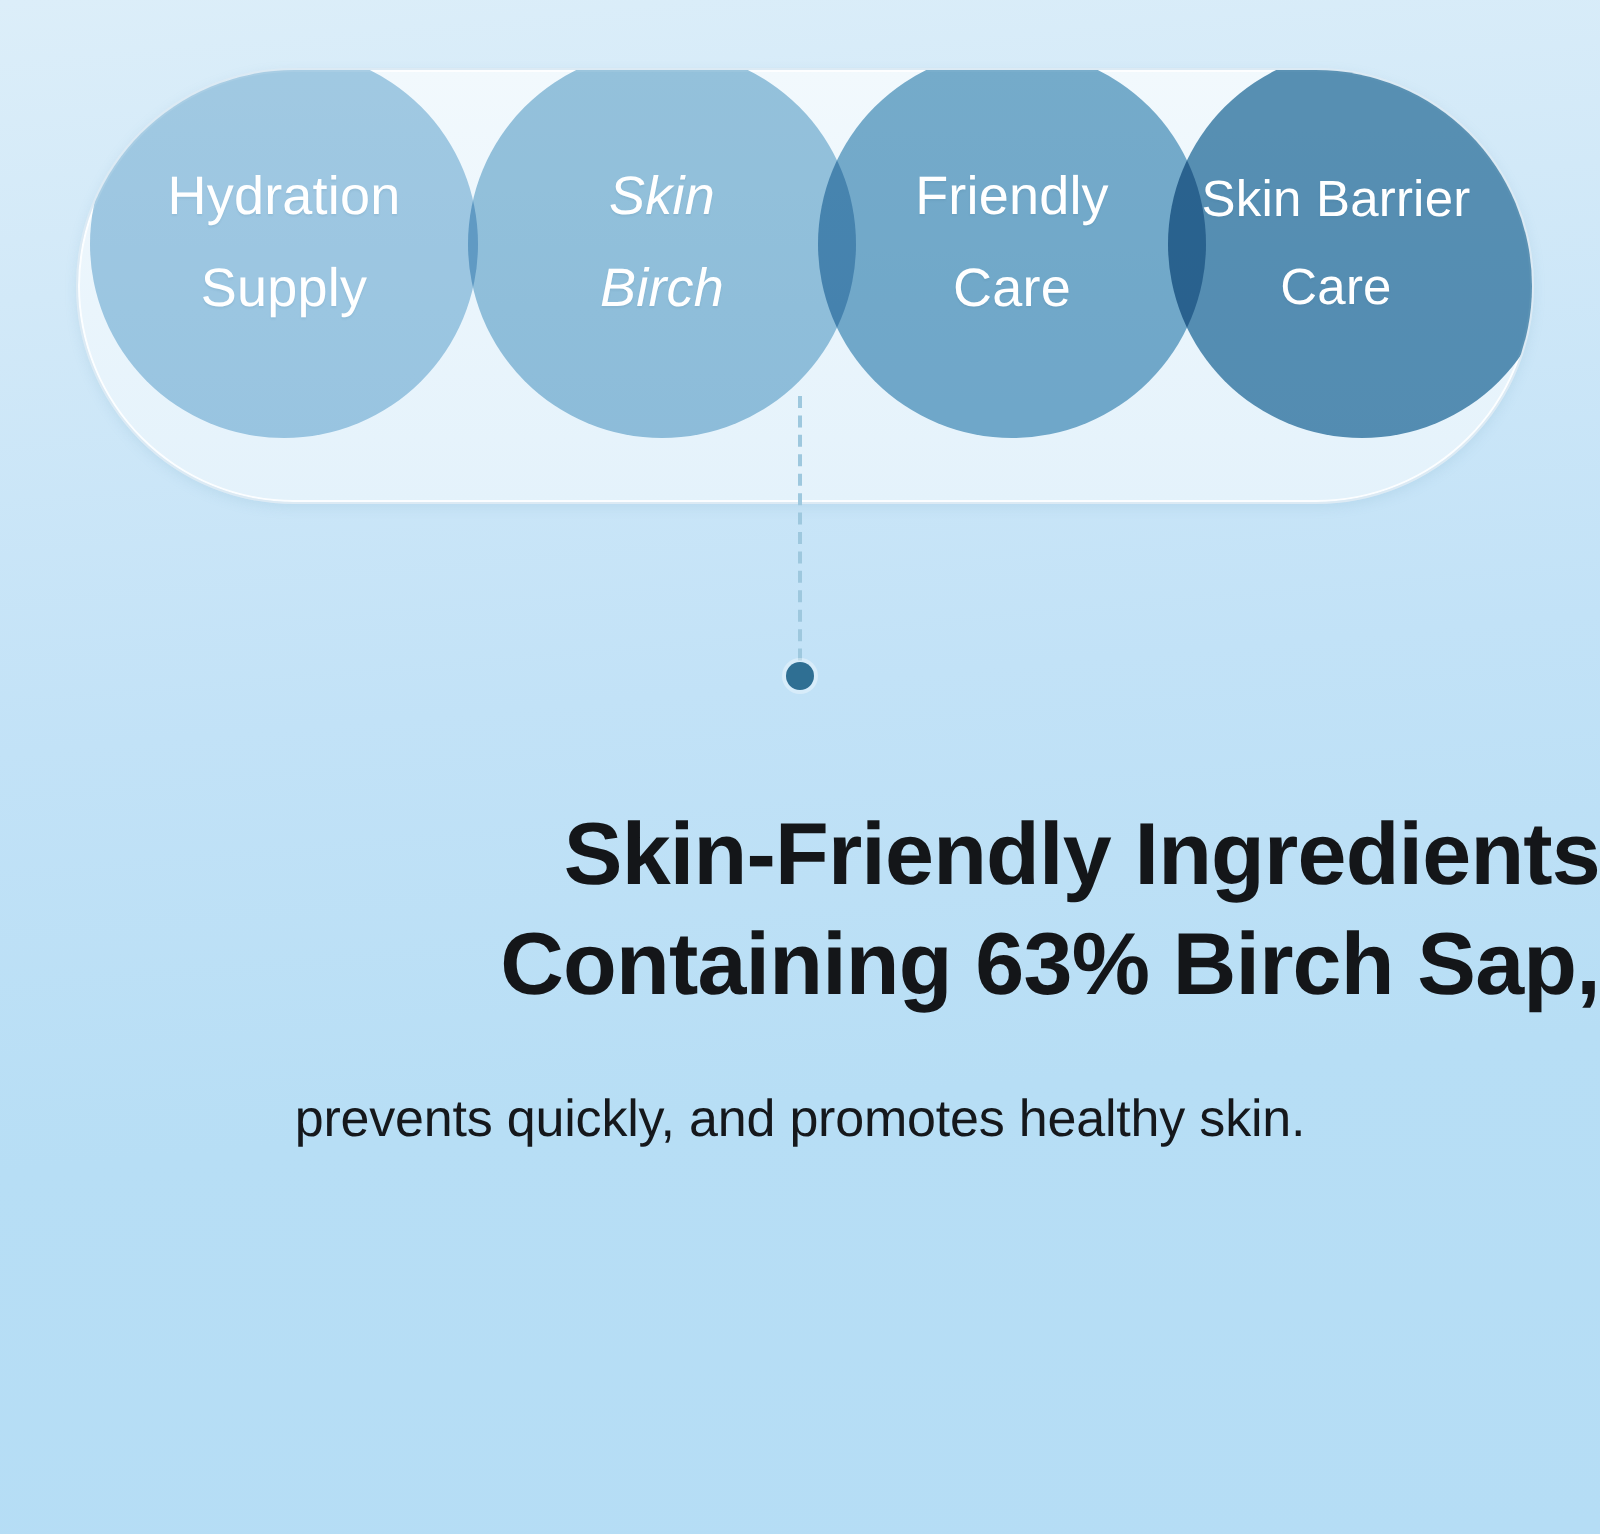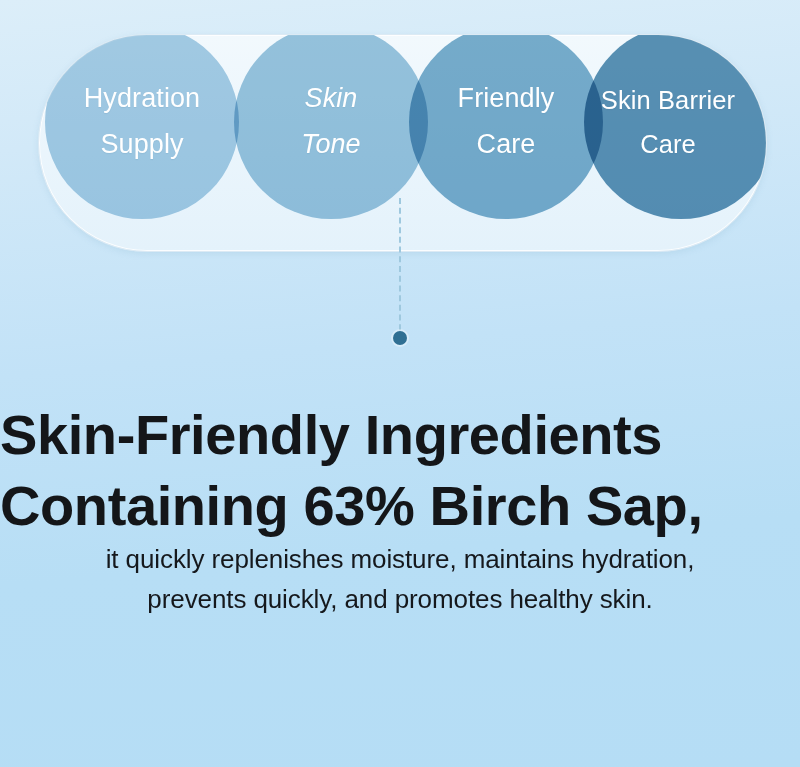--- a/index.html
+++ b/index.html
@@ -54,22 +54,22 @@
     border-left:2px dashed #9ec8de;
   }
   .dot{
     position:absolute;left:-5px;top:133px;width:14px;height:14px;border-radius:50%;
     background:#2f6f93;box-shadow:0 0 0 2px rgba(255,255,255,.35);
   }
 
   
   .headline{
     position:absolute;left:0;right:0;top:400px;
-    text-align:left;color:#141619;
-    font-size:56px;line-height:1.26;font-weight:700;letter-spacing:-.4px;
+    text-align:right;color:#141619;
+    font-size:44px;line-height:1.26;font-weight:700;letter-spacing:-.4px;
   }
   .headline .ln{display:block;}
   .body{
     position:absolute;left:0;right:0;top:540px;
     text-align:center;color:#15181c;
     font-size:26px;line-height:1.52;font-weight:400;letter-spacing:-.1px;
   }
   .body .ln{display:block;}
 </style>
 </head>
@@ -85,21 +85,21 @@
       <div class="circle c4" style="background: rgb(92, 147, 180);"></div>
     </div>
 
     <div class="labels">
       <div class="label l1" style="color: rgb(255, 255, 255);">
         <span class="ln">Hydration</span>
         <span class="ln">Supply</span>
       </div>
       <div class="label l2" style="color: rgb(255, 255, 255); font-style: italic;">
         <span class="ln">Skin</span>
-        <span class="ln">Tone</span>
+        <span class="ln">Birch</span>
       </div>
       <div class="label l3" style="color: rgb(255, 255, 255);">
         <span class="ln">Friendly</span>
         <span class="ln">Care</span>
       </div>
       <div class="label l4" style="color: rgb(255, 255, 255);">
         <span class="ln">Skin Barrier</span>
         <span class="ln">Care</span>
       </div>
     </div>
@@ -109,17 +109,16 @@
     <div class="dashline" style="border-left-color: rgb(158, 200, 222);"></div>
     <div class="dot" style="background: rgb(47, 111, 147);"></div>
   </div>
 
   <div class="headline" style="color: rgb(20, 22, 25);">
     <span class="ln">Skin-Friendly Ingredients</span>
     <span class="ln">Containing 63% Birch Sap,</span>
   </div>
 
   <div class="body" style="color: rgb(21, 24, 28);">
-    <span class="ln">it quickly replenishes moisture, maintains hydration,</span>
     <span class="ln">prevents quickly, and promotes healthy skin.</span>
   </div>
 
 </div>
 
 </body></html>

